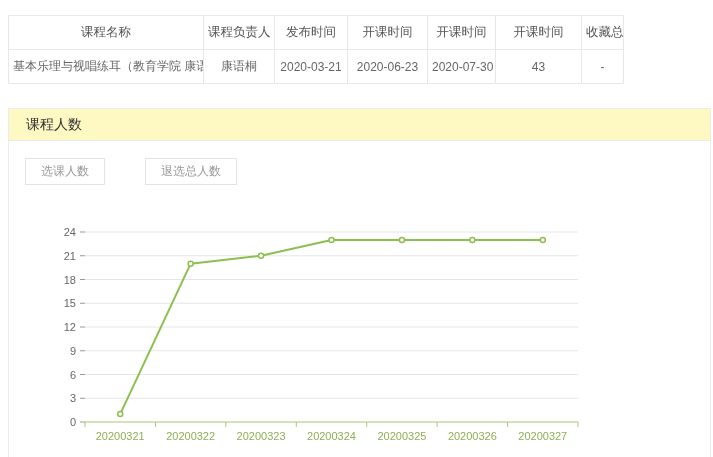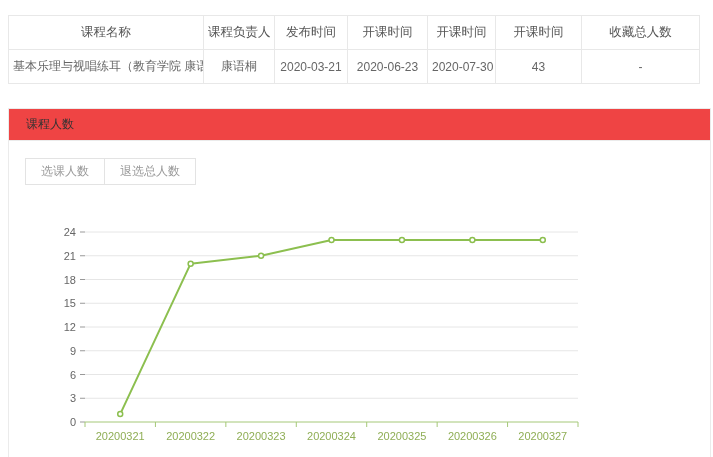--- a/index.html
+++ b/index.html
@@ -1,34 +1,34 @@
 <!DOCTYPE html>
 <html><head>
 <meta charset="utf-8">
 <style>
   html,body{margin:0;padding:0;background:#fff;}
   body{font-family:"Liberation Sans","DejaVu Sans",sans-serif;color:#666;}
   #stage{position:relative;width:713px;height:457px;overflow:hidden;background:#fff;}
 
   
-  .course-table{position:absolute;left:8px;top:15px;width:692px;border-collapse:collapse;table-layout:fixed;}
+  .course-table{position:absolute;left:8px;top:15px;width:616px;border-collapse:collapse;table-layout:fixed;}
   .course-table th,.course-table td{
     border:1px solid #e8e8e8;height:33px;text-align:center;vertical-align:middle;
     font-size:12px;font-weight:normal;padding:0 4px;overflow:hidden;white-space:nowrap;}
   .course-table th{color:#555;font-size:12.5px;background:#fff;}
   .course-table td{color:#666;}
 
   
   .panel{position:absolute;left:8px;top:108px;width:703px;height:360px;
     border:1px solid #ebebeb;background:#fff;box-sizing:border-box;}
-  .panel-header{height:31px;line-height:31px;background:#ef4444;
-    border-bottom:1px solid #ebebeb;padding-left:17px;font-size:12px;color:#333;}
+  .panel-header{height:31px;line-height:31px;background:#fef9c3;
+    border-bottom:1px solid #ebebeb;padding-left:17px;font-size:14px;color:#333;}
 
   
-  .tabs{display:flex;margin:17px 0 0 16px;}
+  .tabs{display:flex;margin:17px 0 0 16px;gap:41px;}
   .tab{height:25px;line-height:25px;padding:0 15px;font-size:12px;color:#999;
     background:#fff;border:1px solid #e3e3e3;margin-left:-1px;cursor:pointer;white-space:nowrap;}
   .tab:first-child{margin-left:0;}
   .tab.active{background:#5cb85c;border-color:#5cb85c;color:#fff;font-weight:bold;position:relative;z-index:1;}
 
   
   .chart-wrap{margin:33px 0 0 46px;}
   svg{display:block;}
   .ylab{font-size:11px;fill:#666;}
   .xlab{font-size:11px;fill:#8fae55;}

